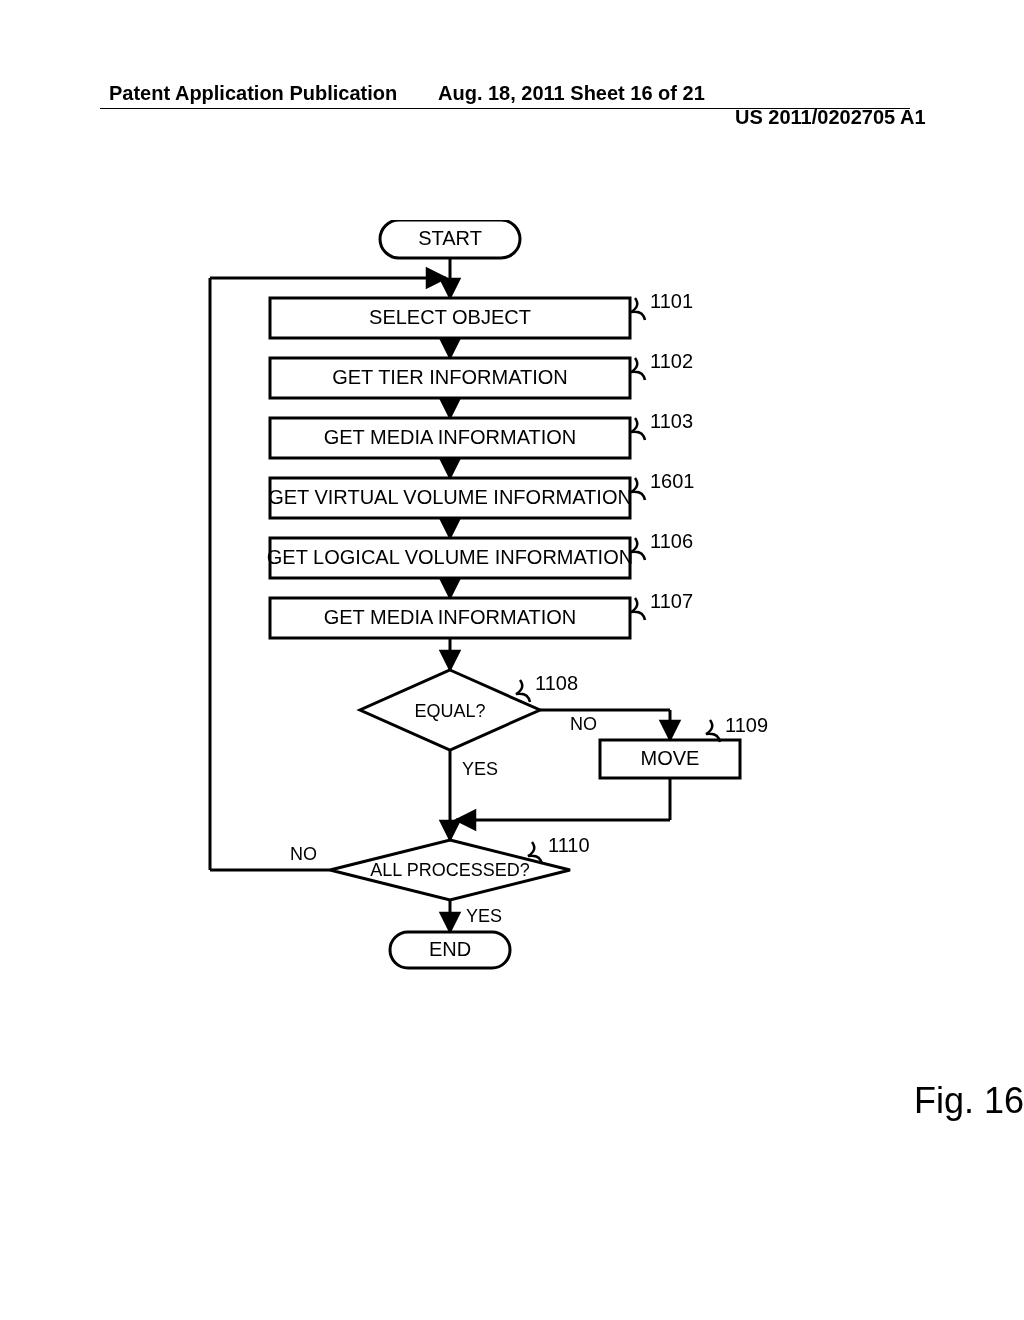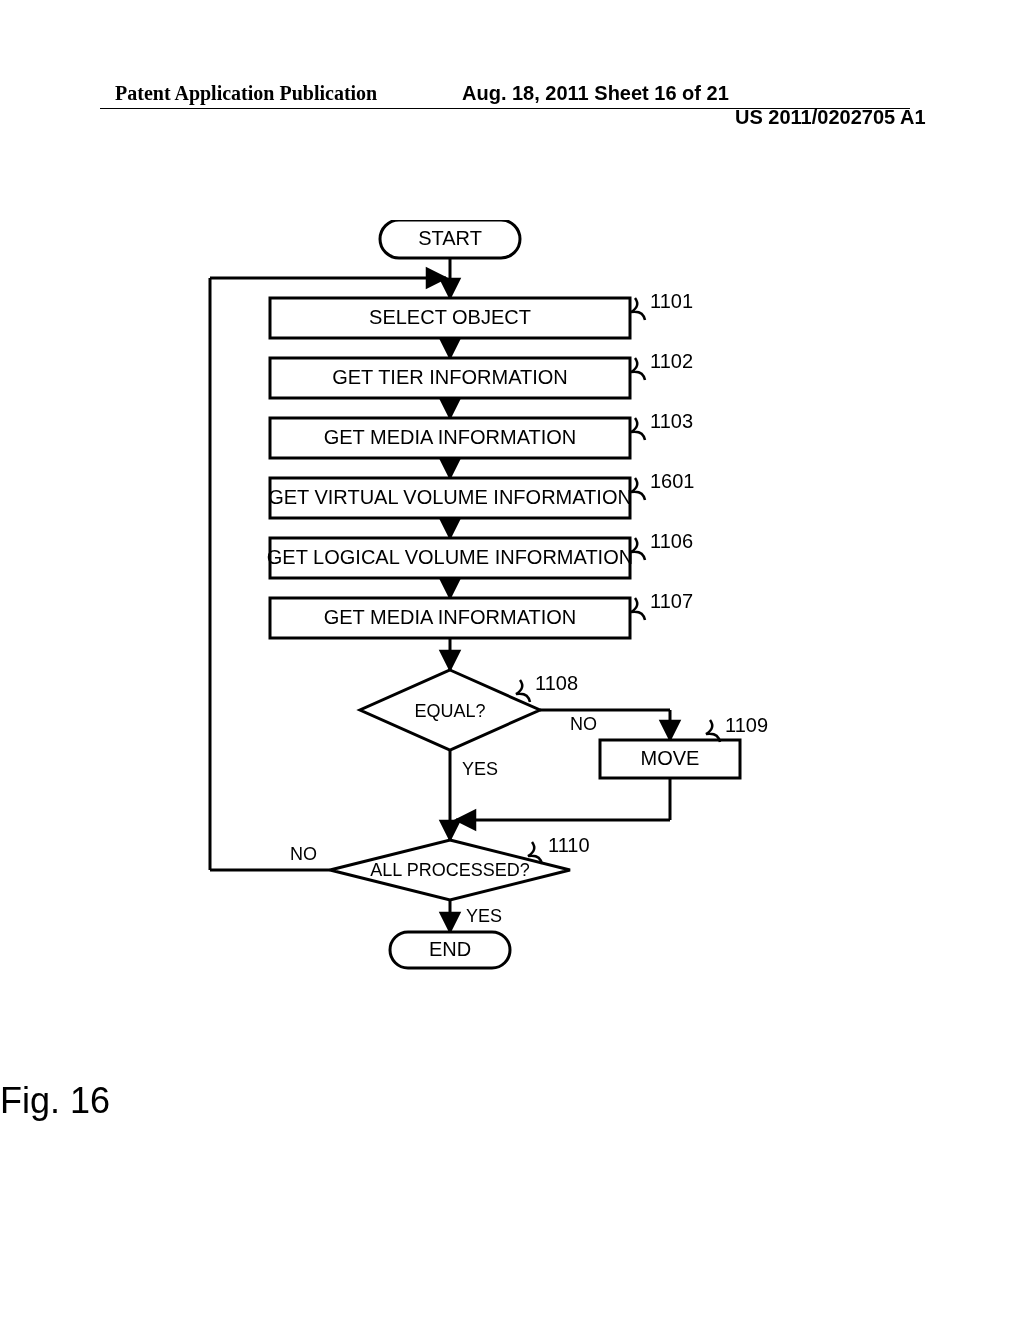--- a/index.html
+++ b/index.html
@@ -14,45 +14,44 @@
   .header {
     position: absolute;
     top: 82px;
     left: 0;
     width: 1024px;
     font-weight: bold;
     font-size: 20px;
   }
   .header .left {
     position: absolute;
-    left: 115px;
-    font-family: Liberation Serif, serif;
+    left: 109px;
   }
   .header .mid {
     position: absolute;
-    left: 462px;
+    left: 438px;
   }
   .header .right {
     position: absolute;
     left: 735px;
     margin-top: 24px;
   }
   .header-rule {
     position: absolute;
     top: 108px;
     left: 100px;
     width: 810px;
     border-top: 1.5px solid #000;
   }
   .fig-caption {
     position: absolute;
     top: 1080px;
     left: 0;
     width: 1024px;
-    text-align: left;
+    text-align: right;
     font-size: 36px;
   }
   svg {
     position: absolute;
     top: 220px;
     left: 170px;
   }
   .box-text, .term-text, .dec-text, .label-text, .ref-text {
     font-family: Arial, Helvetica, sans-serif;
   }

